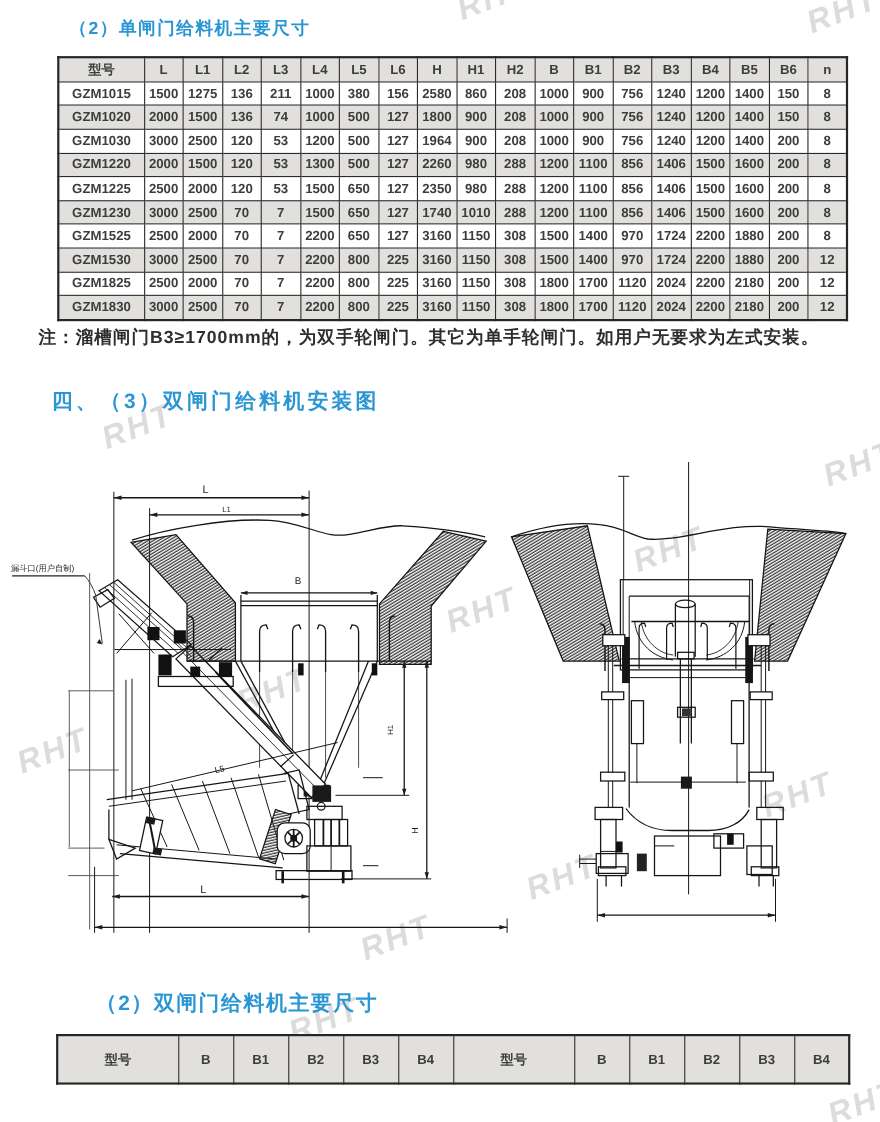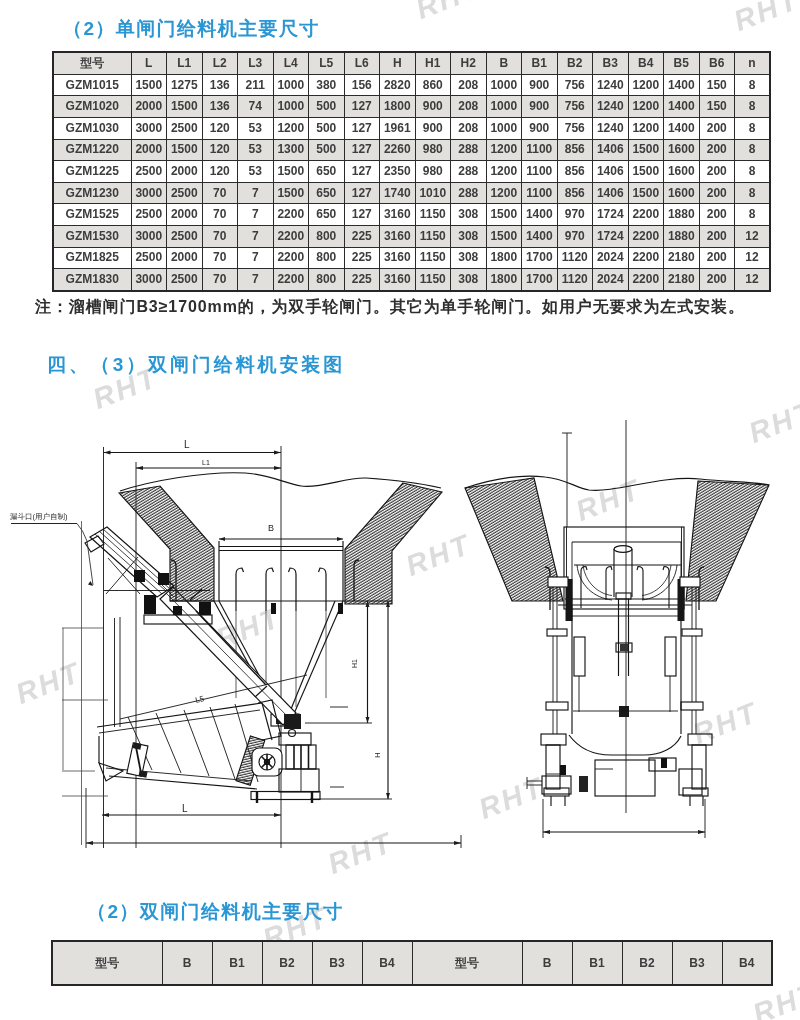--- a/index.html
+++ b/index.html
@@ -26,21 +26,21 @@
 <div class="wm" style="left:405px;top:539px;">RHT</div>
 <div class="wm" style="left:575px;top:484px;">RHT</div>
 <div class="wm" style="left:15px;top:667px;">RHT</div>
 <div class="wm" style="left:215px;top:612px;">RHT</div>
 <div class="wm" style="left:692px;top:707px;">RHT</div>
 <div class="wm" style="left:478px;top:782px;">RHT</div>
 <div class="wm" style="left:327px;top:837px;">RHT</div>
 <div class="wm" style="left:262px;top:912px;">RHT</div>
 <div class="wm" style="left:752px;top:987px;">RHT</div>
 
-<div class="h" style="left:63px;top:16px;font-size:19px;letter-spacing:1.4px;">（2）单闸门给料机主要尺寸</div>
+<div class="h" style="left:63px;top:16px;font-size:16px;letter-spacing:1.4px;">（2）单闸门给料机主要尺寸</div>
 
 <table id="t1">
 <colgroup>
       <col style="width:78px">
       <col span="18" style="width:35.5px">
     </colgroup>
 <tbody>
       <tr class="g">
         <td>型号</td>
         <td>L</td>
@@ -64,21 +64,21 @@
       </tr>
 <tr>
         <td>GZM1015</td>
         <td>1500</td>
         <td>1275</td>
         <td>136</td>
         <td>211</td>
         <td>1000</td>
         <td>380</td>
         <td>156</td>
-        <td>2820</td>
+        <td>2580</td>
         <td>860</td>
         <td>208</td>
         <td>1000</td>
         <td>900</td>
         <td>756</td>
         <td>1240</td>
         <td>1200</td>
         <td>1400</td>
         <td>150</td>
         <td>8</td>
@@ -106,21 +106,21 @@
       </tr>
 <tr>
         <td>GZM1030</td>
         <td>3000</td>
         <td>2500</td>
         <td>120</td>
         <td>53</td>
         <td>1200</td>
         <td>500</td>
         <td>127</td>
-        <td>1961</td>
+        <td>1964</td>
         <td>900</td>
         <td>208</td>
         <td>1000</td>
         <td>900</td>
         <td>756</td>
         <td>1240</td>
         <td>1200</td>
         <td>1400</td>
         <td>200</td>
         <td>8</td>

